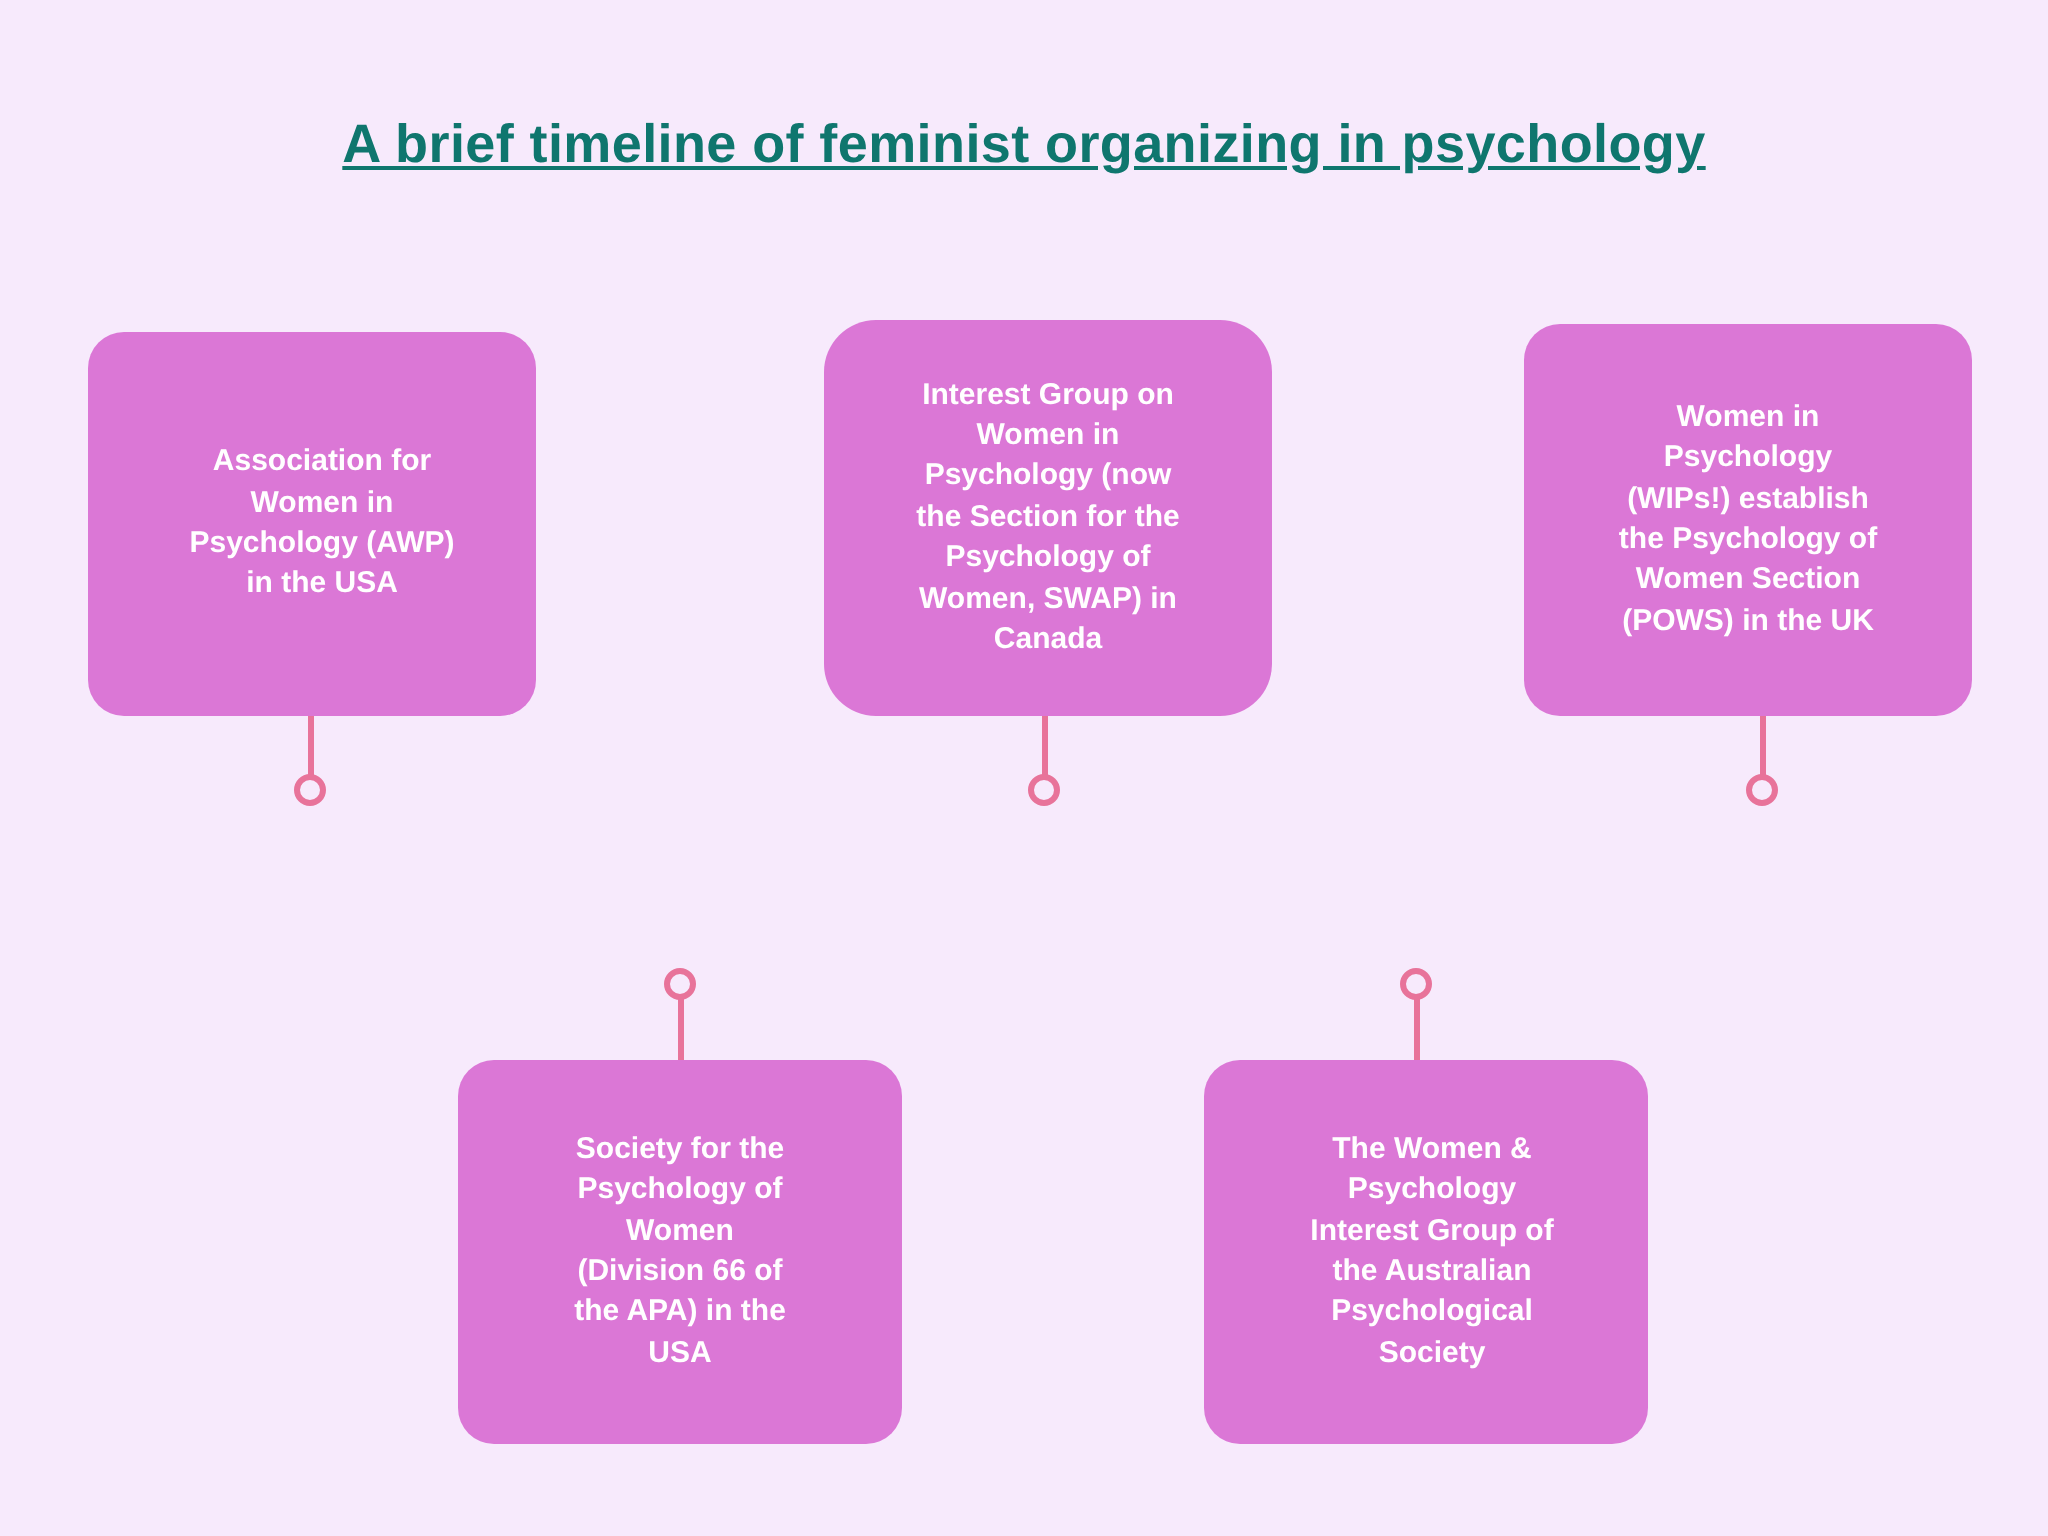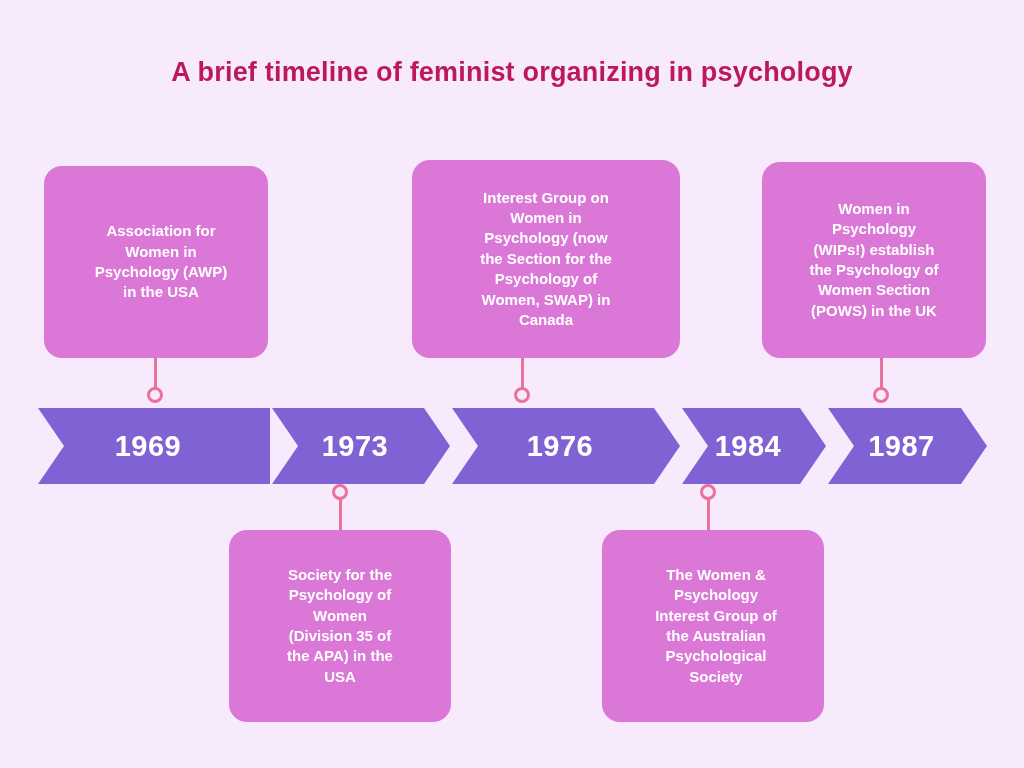--- a/index.html
+++ b/index.html
@@ -20,22 +20,23 @@
     height: 768px;
   }
   .title {
     position: absolute;
     top: 57px;
     left: 0;
     width: 1024px;
     text-align: center;
     font-size: 27px;
     font-weight: bold;
-    color: #be185d;
+    color: #0f766e;
     letter-spacing: 0.2px;
+    text-decoration: underline;
   }
 
   
   .timeline-bar {
     position: absolute;
     left: 38px;
     top: 408px;
     width: 949px;
     height: 76px;
   }
@@ -120,21 +121,21 @@
 
   <div class="card" style="left:44px; top:166px; width:224px; height:192px;padding-left:24px;">
     <div class="card-text">Association for
 Women in
 Psychology (AWP)
 in the USA</div>
   </div>
   <div class="connector" style="left:154px; top:358px; height:30px;"></div>
   <div class="dot" style="left:147px; top:387px;"></div>
 
-  <div class="card" style="left:412px; top:160px; width:268px; height:198px;">
+  <div class="card" style="left:412px; top:160px; width:224px; height:198px;border-radius:26px;">
     <div class="card-text">Interest Group on
 Women in
 Psychology (now
 the Section for the
 Psychology of
 Women, SWAP) in
 Canada</div>
   </div>
   <div class="connector" style="left:521px; top:358px; height:30px;"></div>
   <div class="dot" style="left:514px; top:387px;"></div>
@@ -143,45 +144,28 @@
     <div class="card-text">Women in
 Psychology
 (WIPs!) establish
 the Psychology of
 Women Section
 (POWS) in the UK</div>
   </div>
   <div class="connector" style="left:880px; top:358px; height:30px;"></div>
   <div class="dot" style="left:873px; top:387px;"></div>
 
-  <div class="timeline-bar">
-    <div class="chev chev-0">
-      <span>1969</span>
-    </div>
-    <div class="chev chev-1">
-      <span>1973</span>
-    </div>
-    <div class="chev chev-2">
-      <span>1976</span>
-    </div>
-    <div class="chev chev-3">
-      <span>1984</span>
-    </div>
-    <div class="chev chev-4">
-      <span>1987</span>
-    </div>
-  </div>
 
   <div class="dot" style="left:332px; top:484px;"></div>
   <div class="connector" style="left:339px; top:498px; height:32px;"></div>
   <div class="card" style="left:229px; top:530px; width:222px; height:192px;">
     <div class="card-text">Society for the
 Psychology of
 Women
-(Division 35 of
+(Division 66 of
 the APA) in the
 USA</div>
   </div>
 
   <div class="dot" style="left:700px; top:484px;"></div>
   <div class="connector" style="left:707px; top:498px; height:32px;"></div>
   <div class="card" style="left:602px; top:530px; width:222px; height:192px;padding-left:20px;">
     <div class="card-text">The Women &amp;
 Psychology
 Interest Group of

